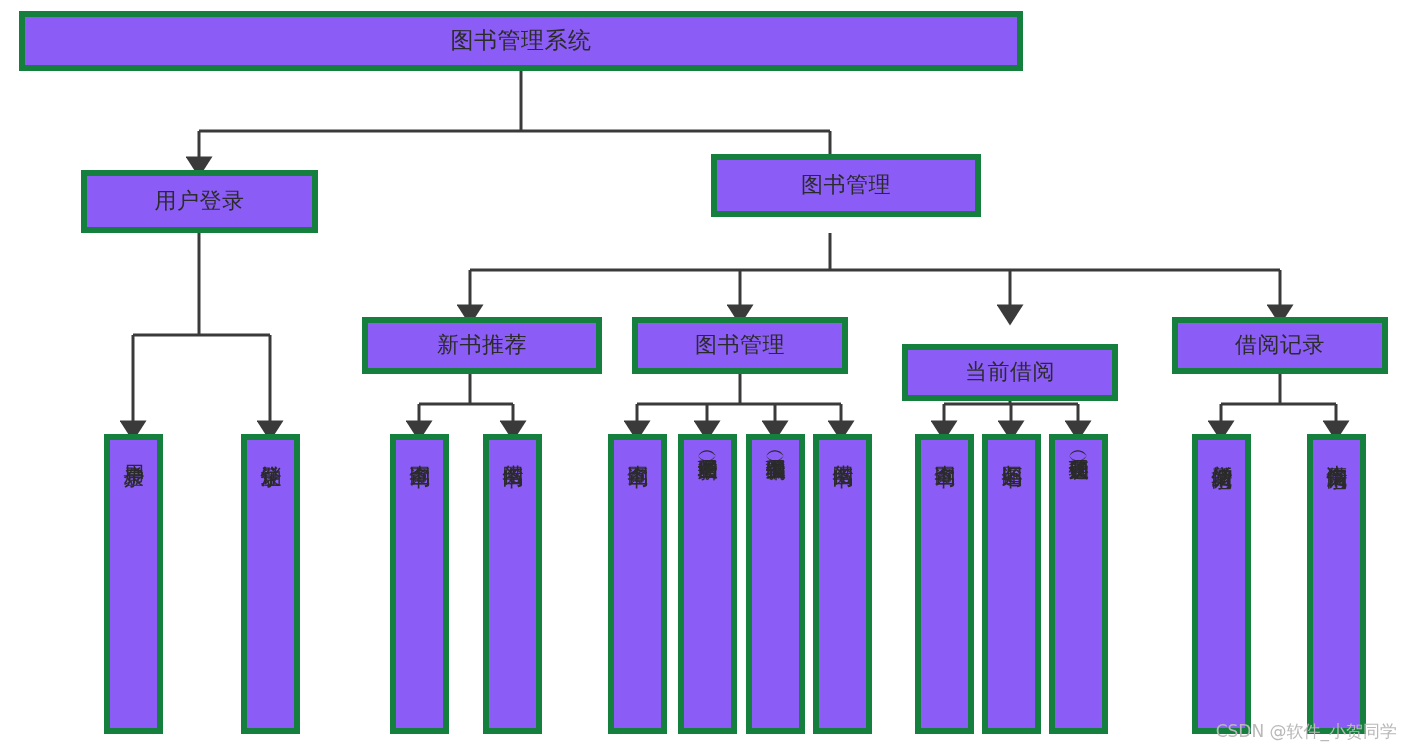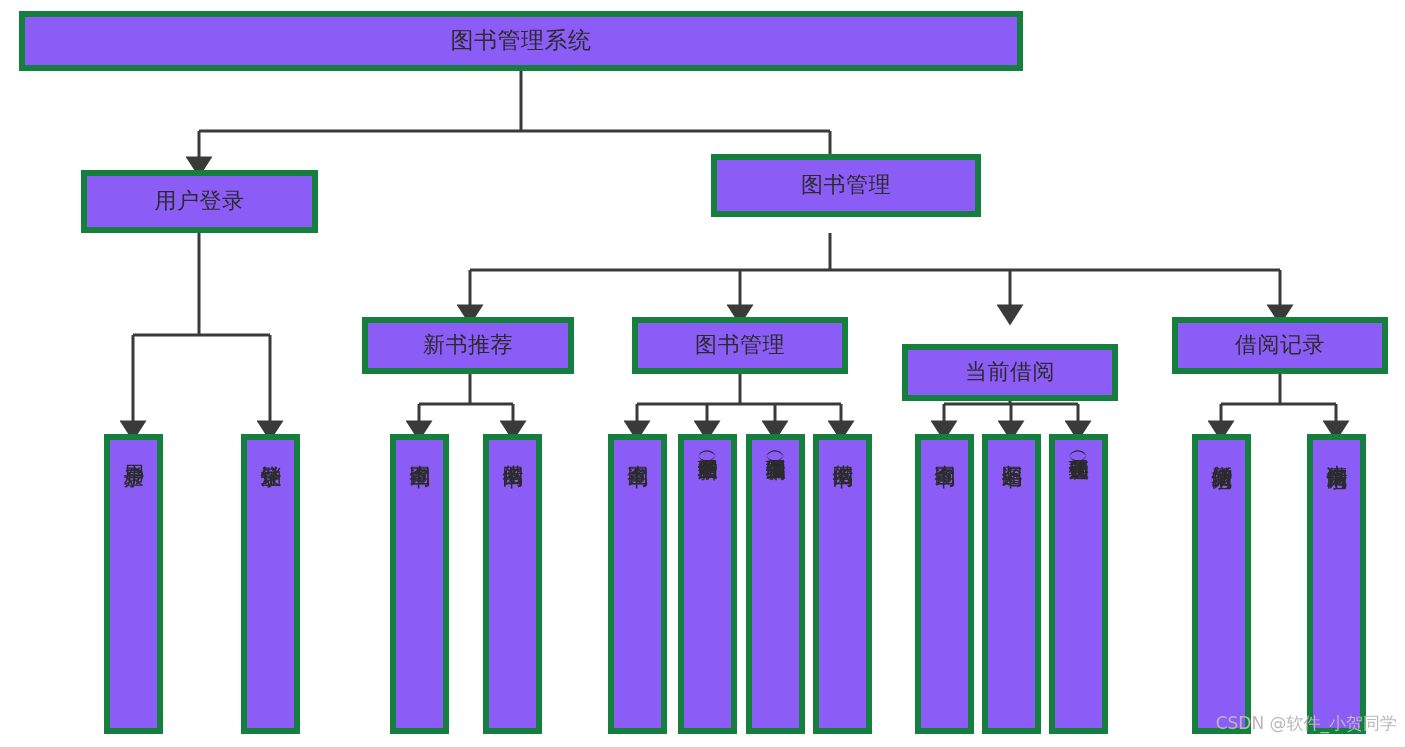--- a/index.html
+++ b/index.html
@@ -68,21 +68,21 @@
   .node.leaf.tall-text {
     padding-top: 4px;
   }
   .node.leaf.tall-text .node-label {
     font-size: 20px;
     letter-spacing: 0px;
   }
   .watermark {
     position: absolute;
     right: 8px;
-    bottom: 12px;
+    bottom: 4px;
     font-size: 17px;
     color: #b9b9b9;
     z-index: 5;
     white-space: nowrap;
     user-select: none;
   }
 </style>
 </head>
 <body>
 
@@ -144,21 +144,21 @@
   </div>
 
   <div class="node horiz" style="left:81px; top:170px; width:237px; height:63px;">
     <span class="node-label">用户登录</span>
   </div>
 
   <div class="node horiz" style="left:711px; top:154px; width:270px; height:63px;">
     <span class="node-label">图书管理</span>
   </div>
 
-  <div class="node horiz" style="left:362px; top:317px; width:212px; height:57px;">
+  <div class="node horiz" style="left:362px; top:317px; width:240px; height:57px;">
     <span class="node-label">新书推荐</span>
   </div>
 
   <div class="node horiz" style="left:632px; top:317px; width:216px; height:57px;">
     <span class="node-label">图书管理</span>
   </div>
 
   <div class="node horiz" style="left:902px; top:317px; width:216px; height:57px;margin-top:27px;">
     <span class="node-label">当前借阅</span>
   </div>

